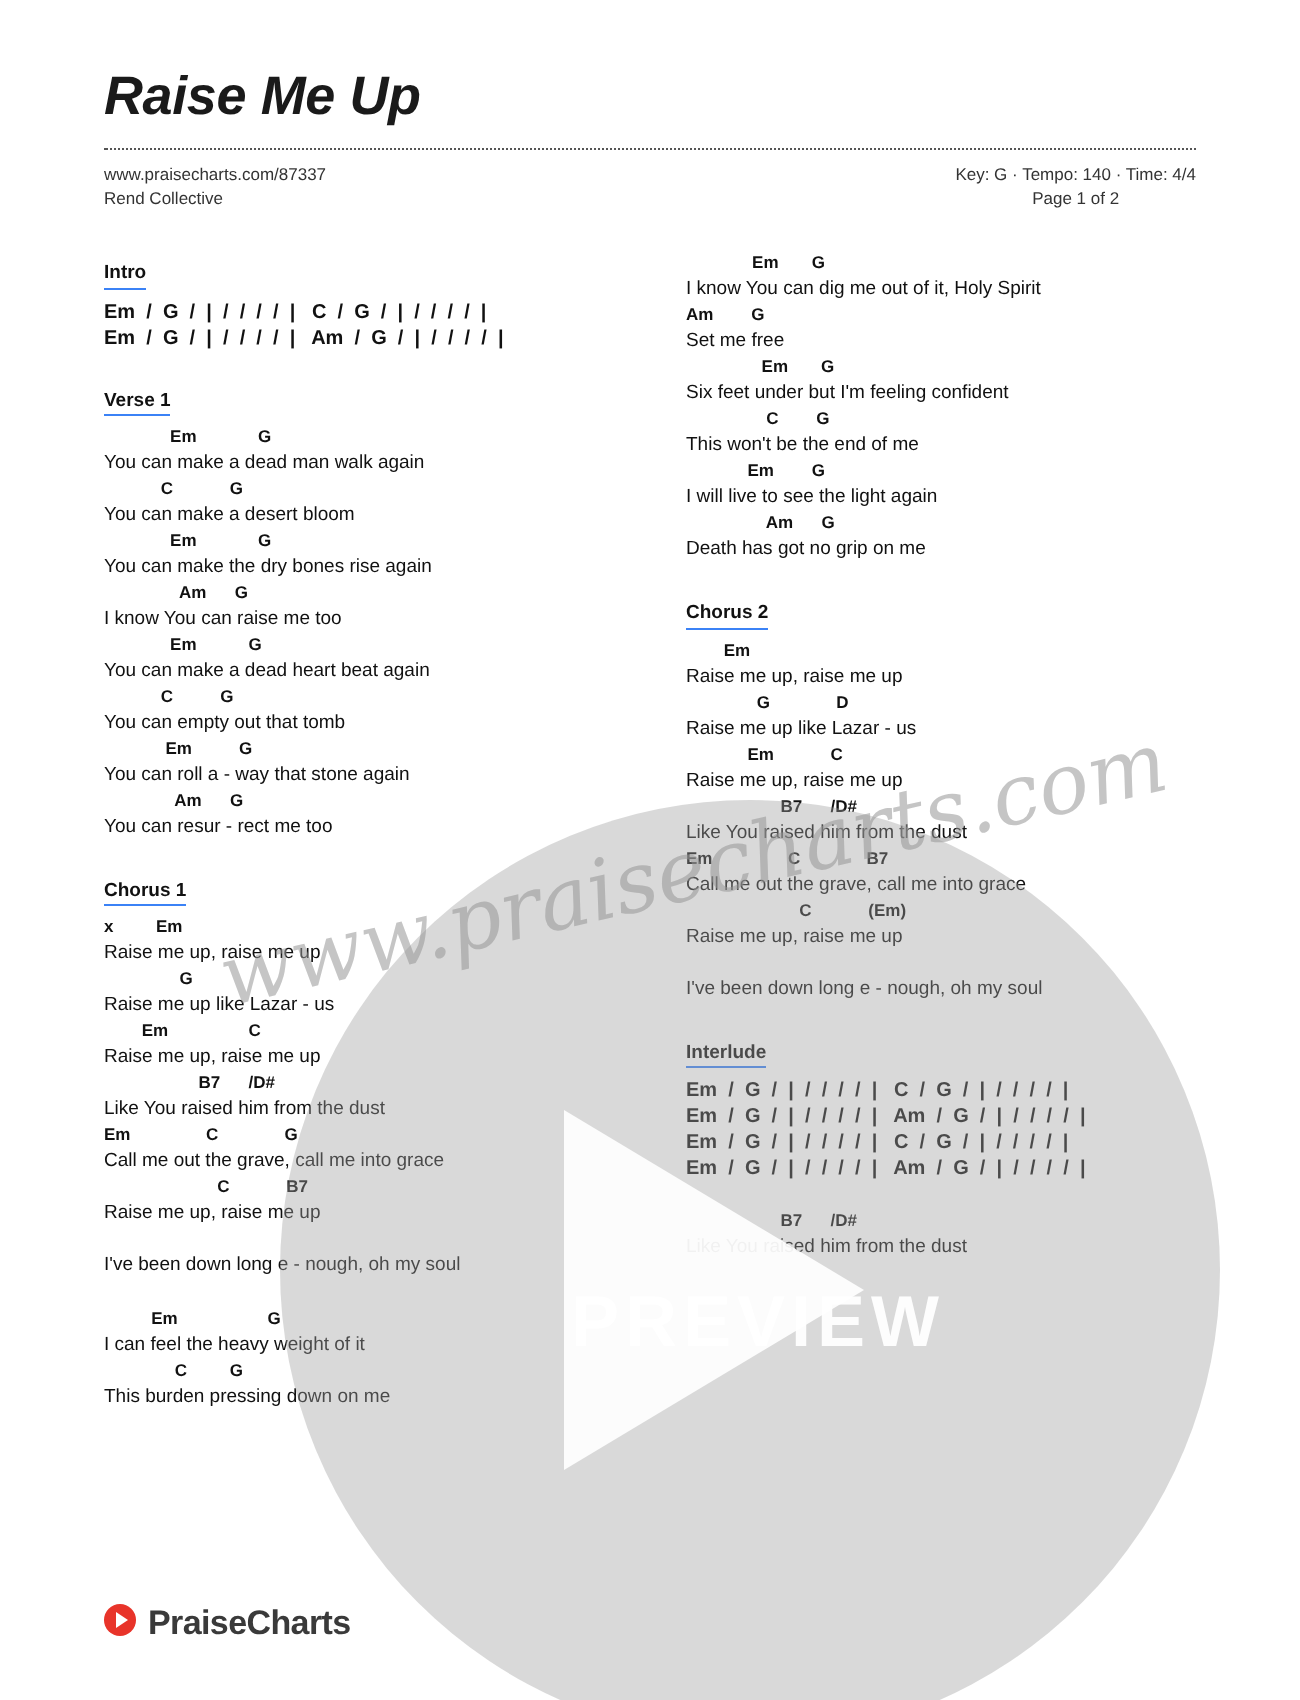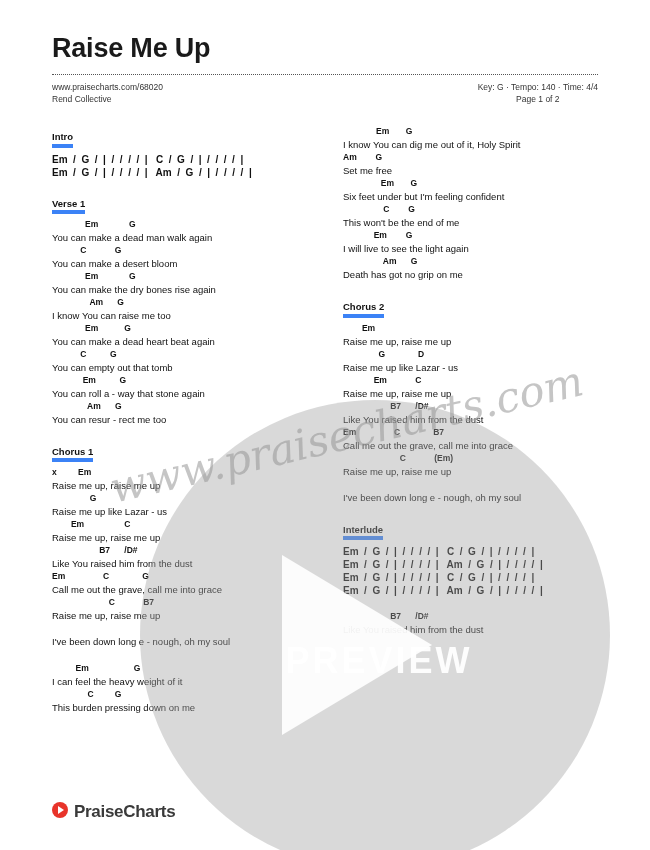--- a/index.html
+++ b/index.html
@@ -20,20 +20,21 @@
     padding: 34px 52px 0 52px;
     box-sizing: border-box;
   }
   .title {
     font-size: 27px;
     font-weight: bold;
     color: #1a1a1a;
     letter-spacing: -0.2px;
     margin: 0 0 10px 0;
     line-height: 1.1;
+    font-style: italic;
   }
   .rule {
     border-top: 1px dotted #555;
     height: 0;
     margin: 0 0 6px 0;
   }
   .meta {
     display: flex;
     justify-content: space-between;
     font-size: 8.5px;
@@ -48,21 +49,21 @@
     margin-top: 20px;
   }
   .col {
     width: 267px;
     flex: 0 0 267px;
   }
   .section-label {
     font-size: 9.5px;
     font-weight: bold;
     color: #111;
-    border-bottom: 4px solid #3b82f6;
+    border-bottom: 1px solid #3b82f6;
     display: inline-block;
     padding-bottom: 1px;
     margin: 0 0 5px 0;
     line-height: 1.2;
   }
   .block { margin-bottom: 14px; }
   .chordline {
     font-size: 8.5px;
     font-weight: bold;
     color: #111;
@@ -169,21 +170,21 @@
 </head>
 <body>
 
 <div class="page">
 
   <div class="title">Raise Me Up</div>
   <div class="rule"></div>
 
   <div class="meta">
     <div class="left">
-      <div>www.praisecharts.com/68020</div>
+      <div>www.praisecharts.com/87337</div>
       <div>Rend Collective</div>
     </div>
     <div class="right">
       <div>Key: G · Tempo: 140 · Time: 4/4</div>
       <div>Page 1 of 2</div>
     </div>
   </div>
 
   <div class="columns">
     <div class="col" id="col-left">

